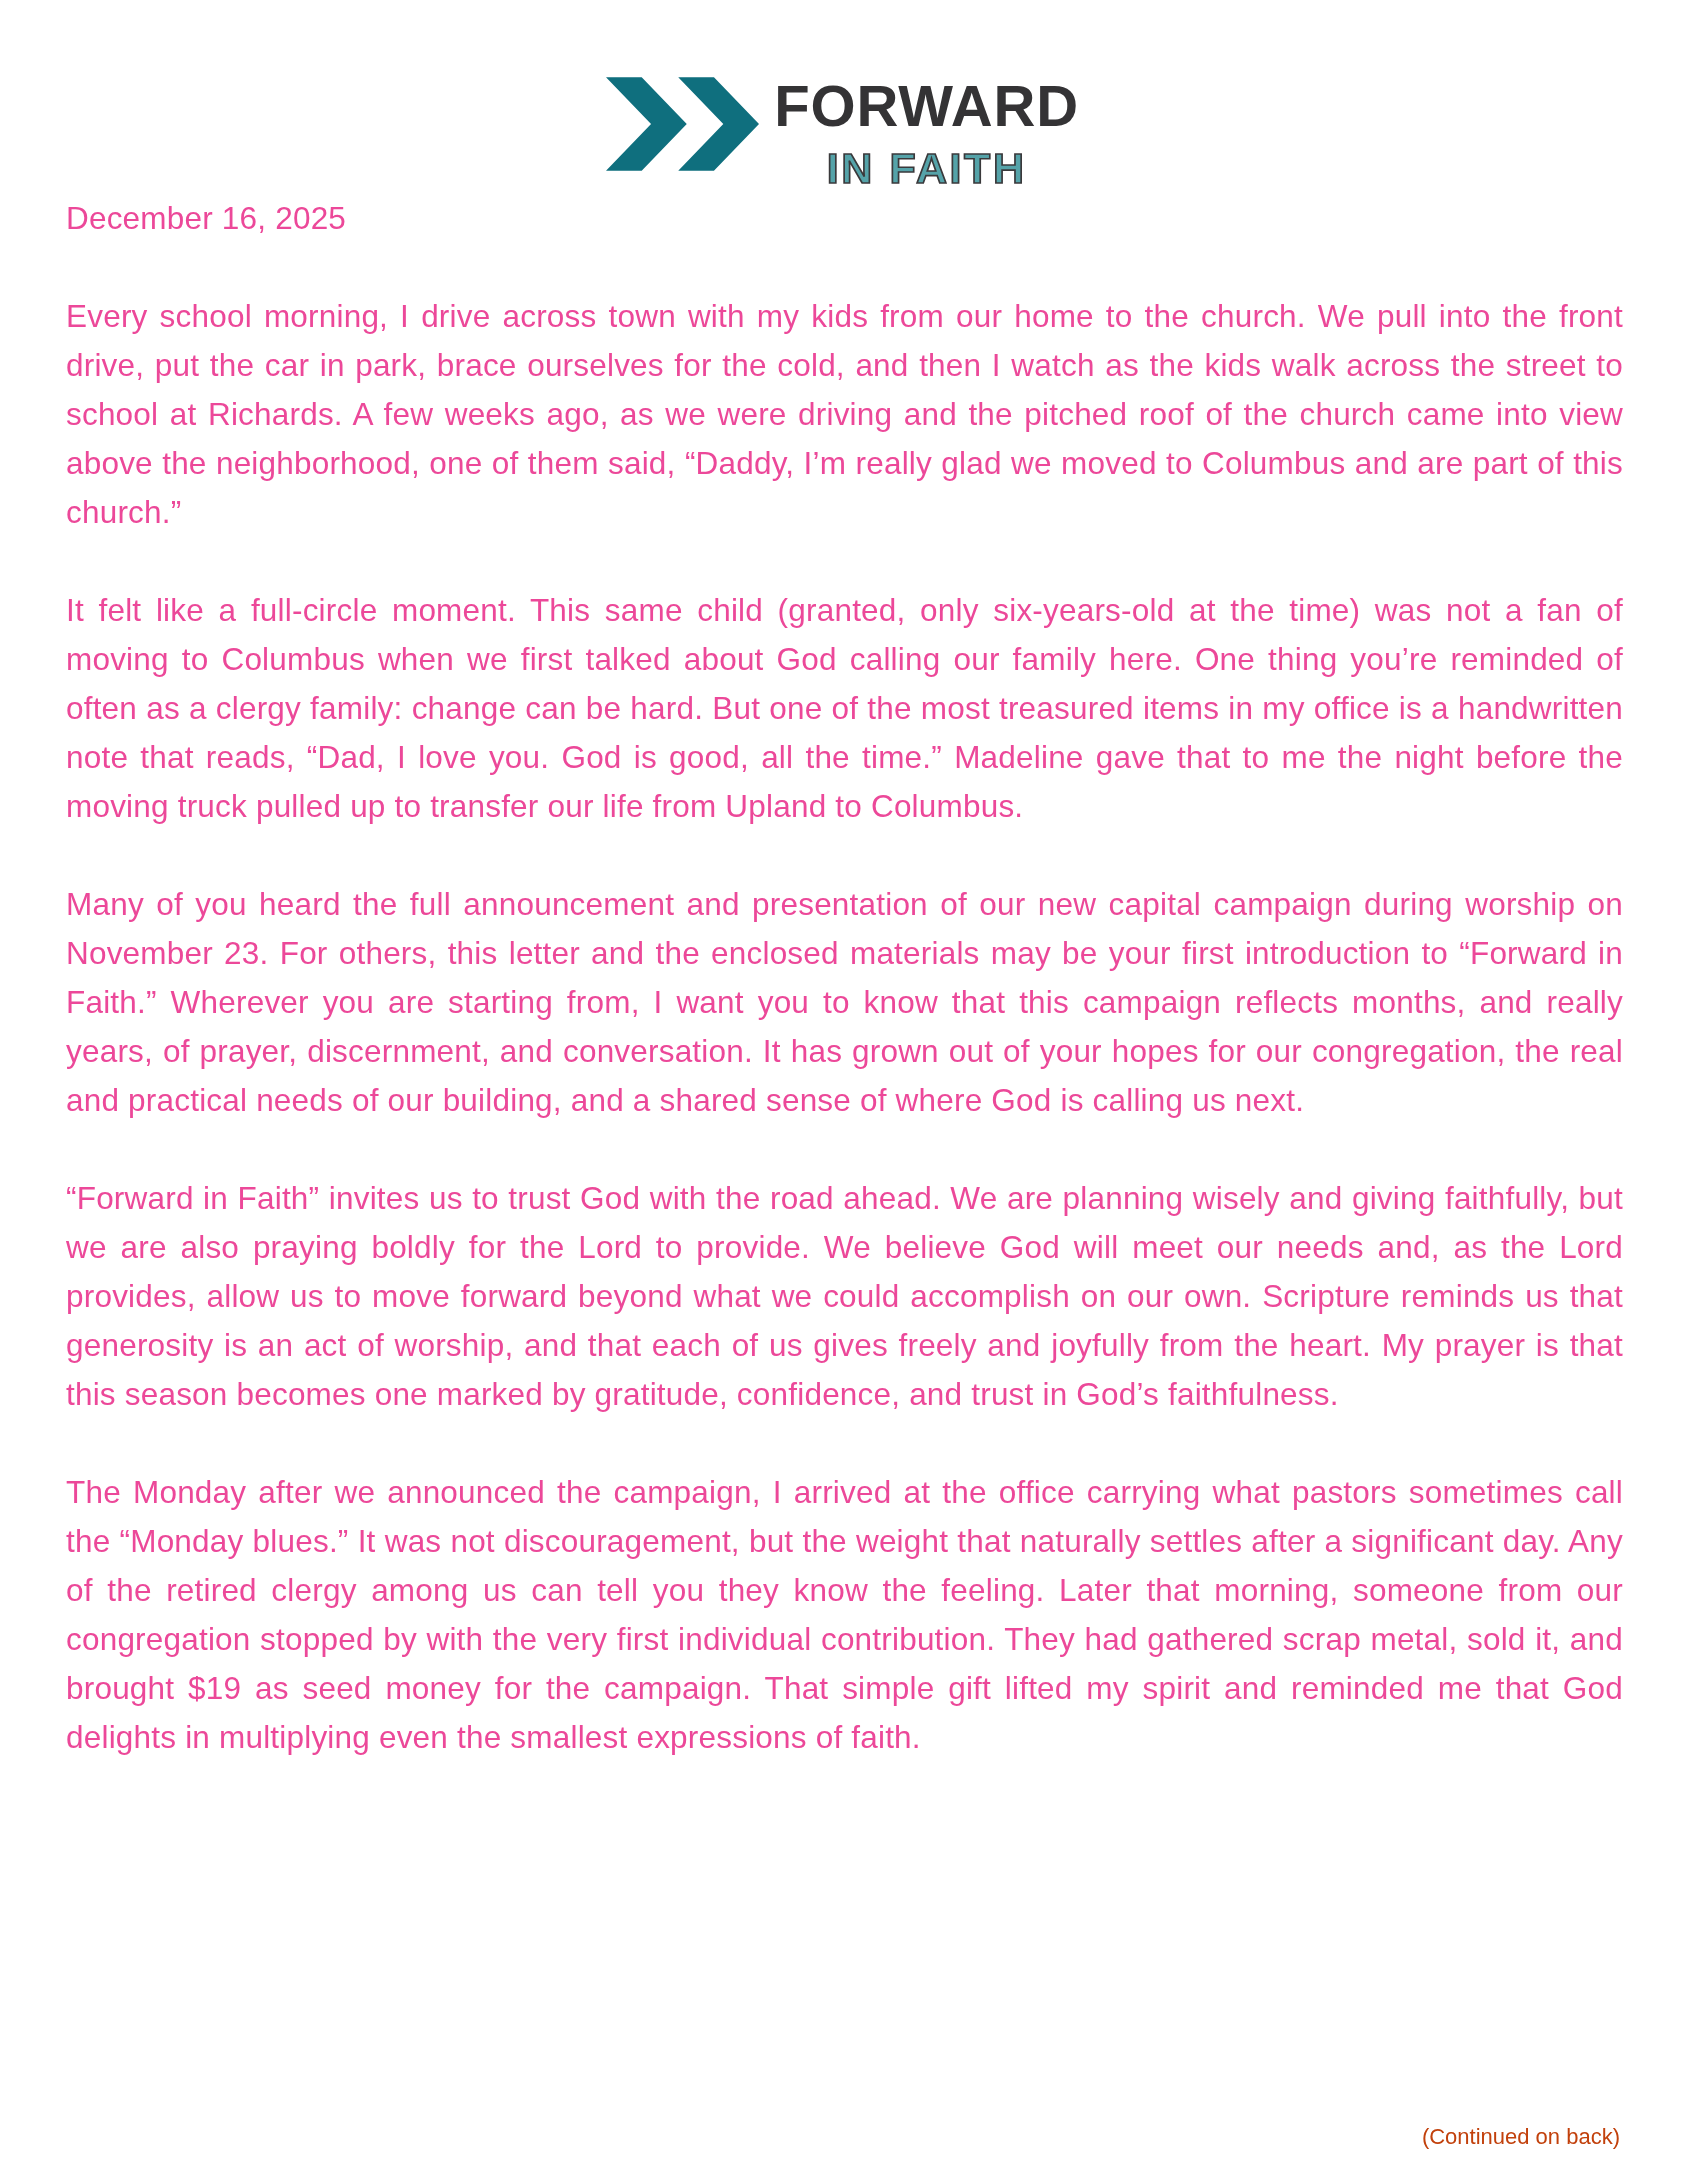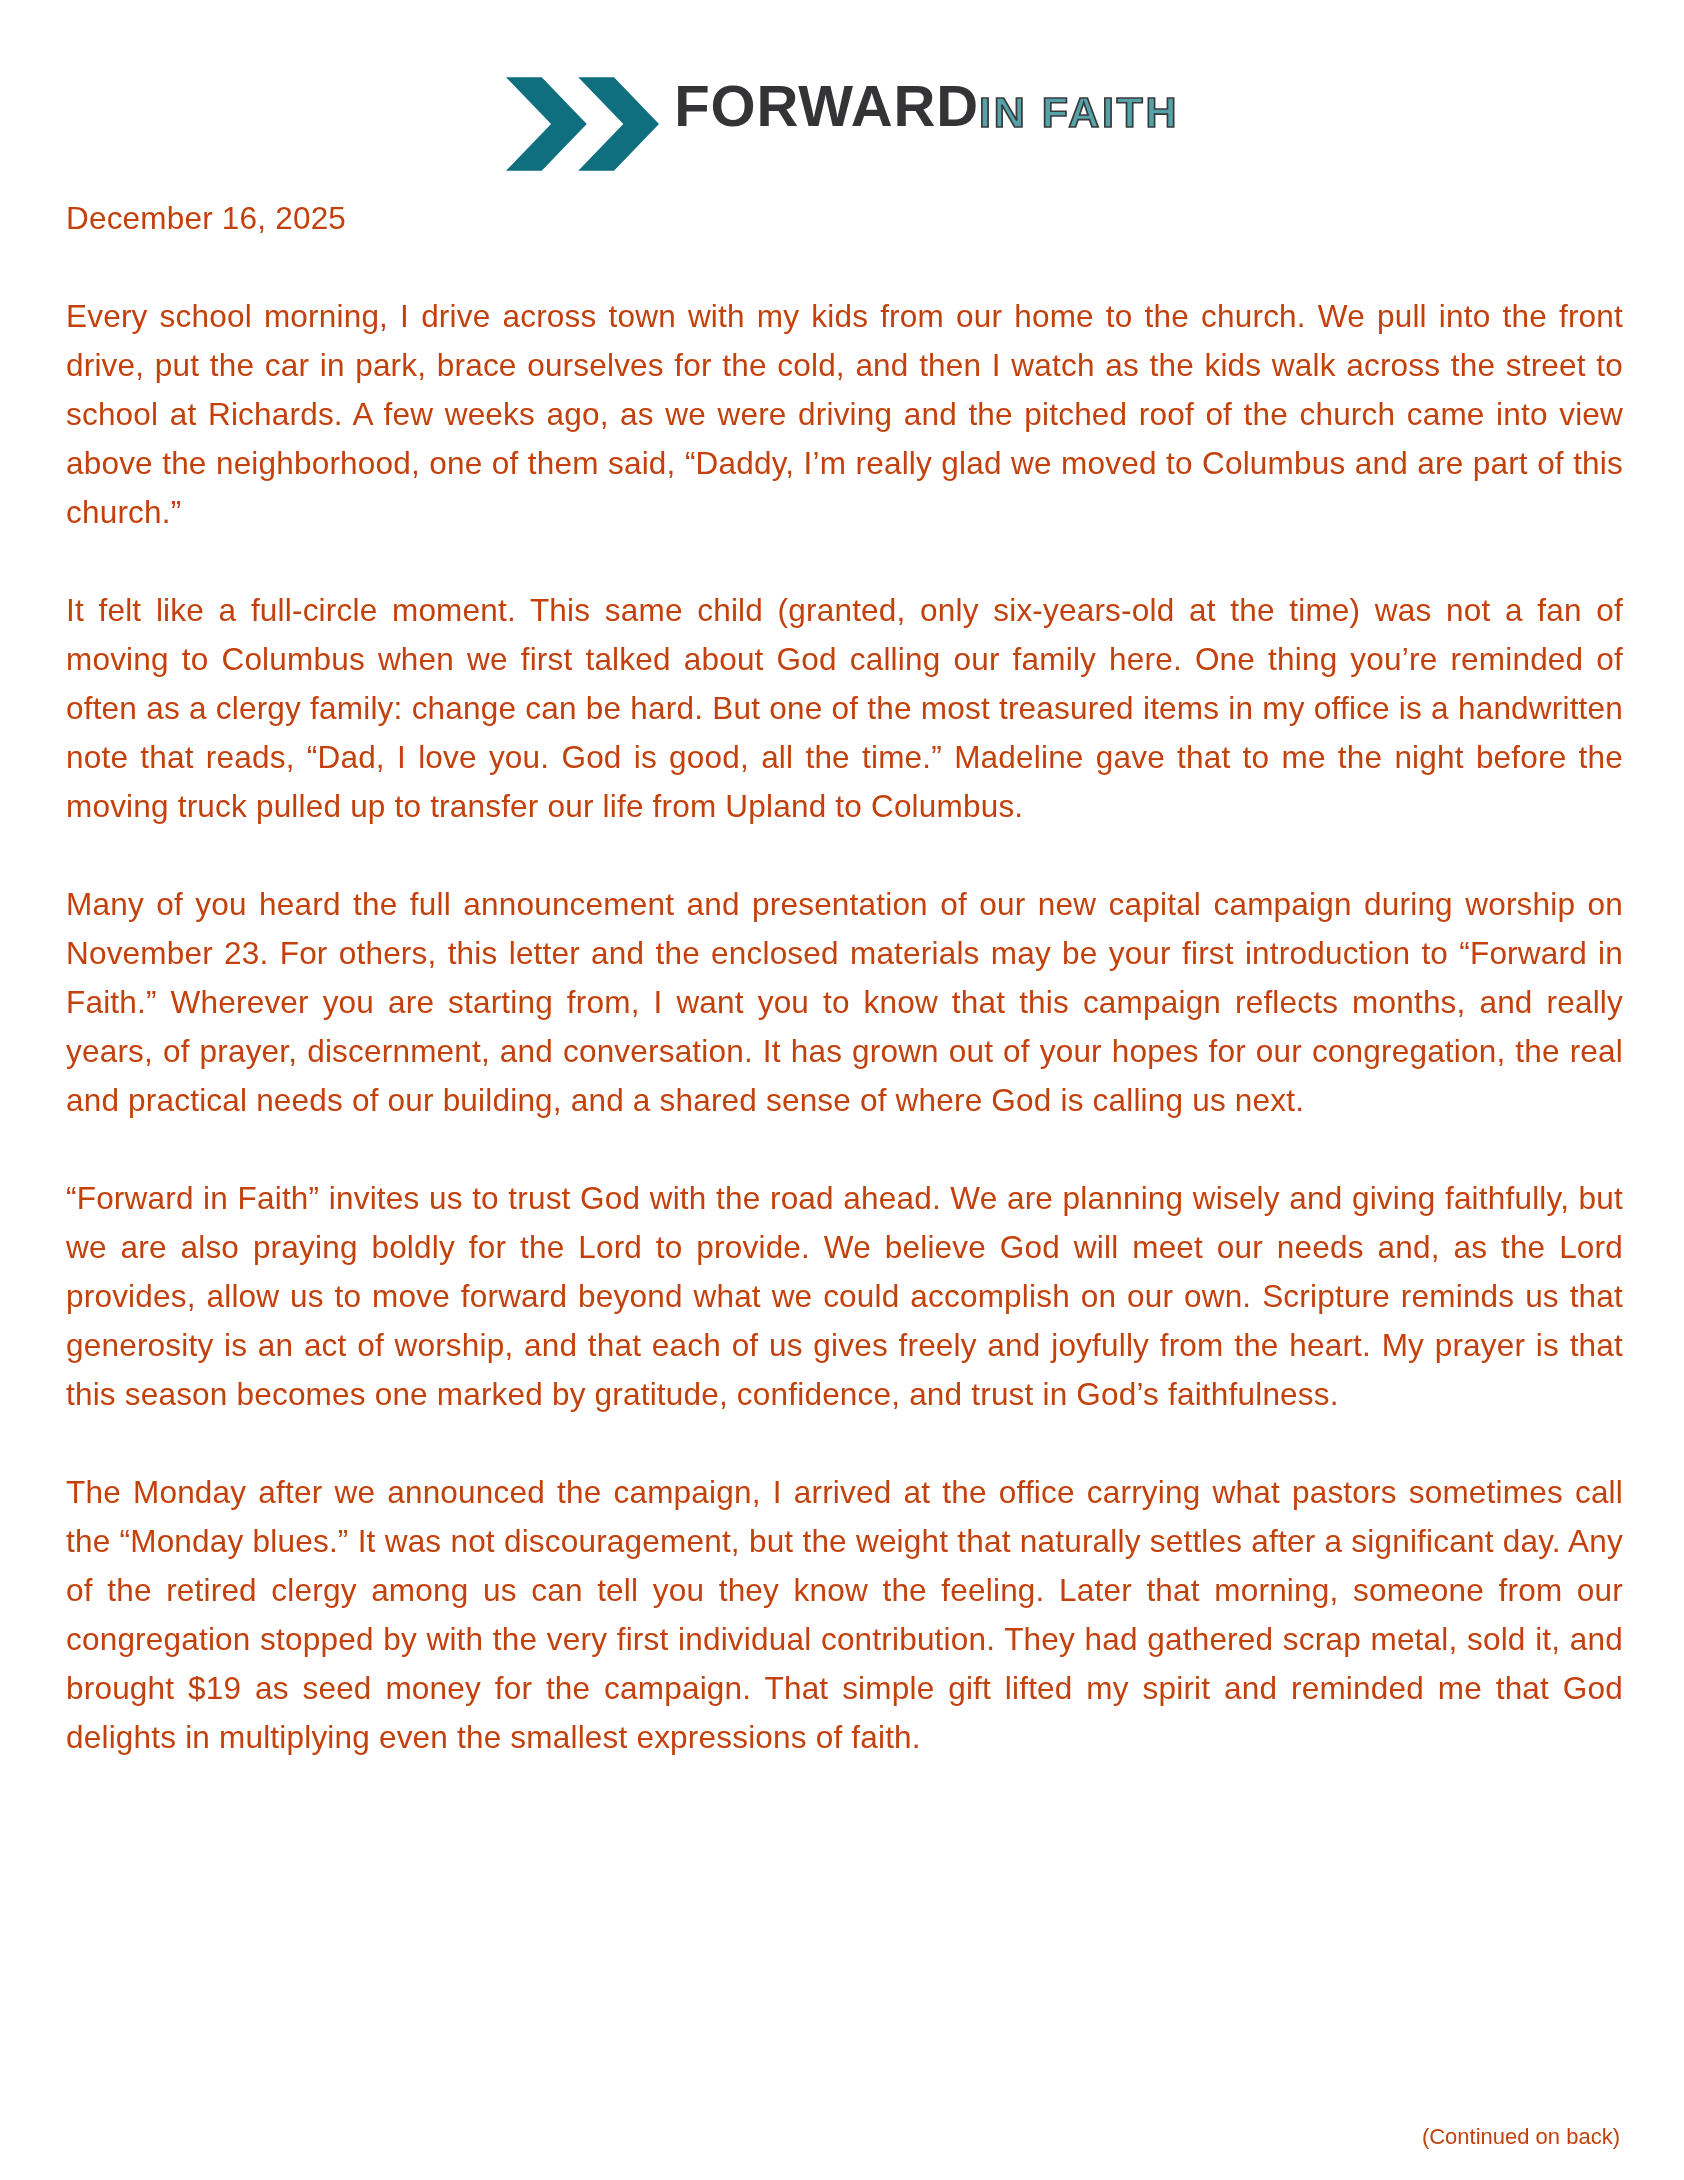--- a/index.html
+++ b/index.html
@@ -28,21 +28,21 @@
     gap: 15.3px;
   }
   .brand-chevrons {
     display: block;
     width: 153px;
     height: 94px;
     flex: 0 0 auto;
   }
   .brand-text {
     display: flex;
-    flex-direction: row;
+    flex-direction: column;
     align-items: center;
   }
   .brand-title {
     font-size: 58px;
     font-weight: bold;
     line-height: 1.0;
     letter-spacing: 0.9px;
     color: #343335;
     white-space: nowrap;
   }
@@ -62,21 +62,21 @@
     position: absolute;
     left: 66px;
     right: 62px;
     top: 194px;
   }
   .letter p {
     margin: 0 0 49px 0;
     font-size: 31.5px;
     line-height: 49px;
     letter-spacing: 0.2px;
-    color: #c2410c;
+    color: #ec4899;
     text-align: justify;
   }
   .letter p.date,
   .letter p.salutation {
     text-align: left;
   }
 
   
   .continued-note {
     position: absolute;

